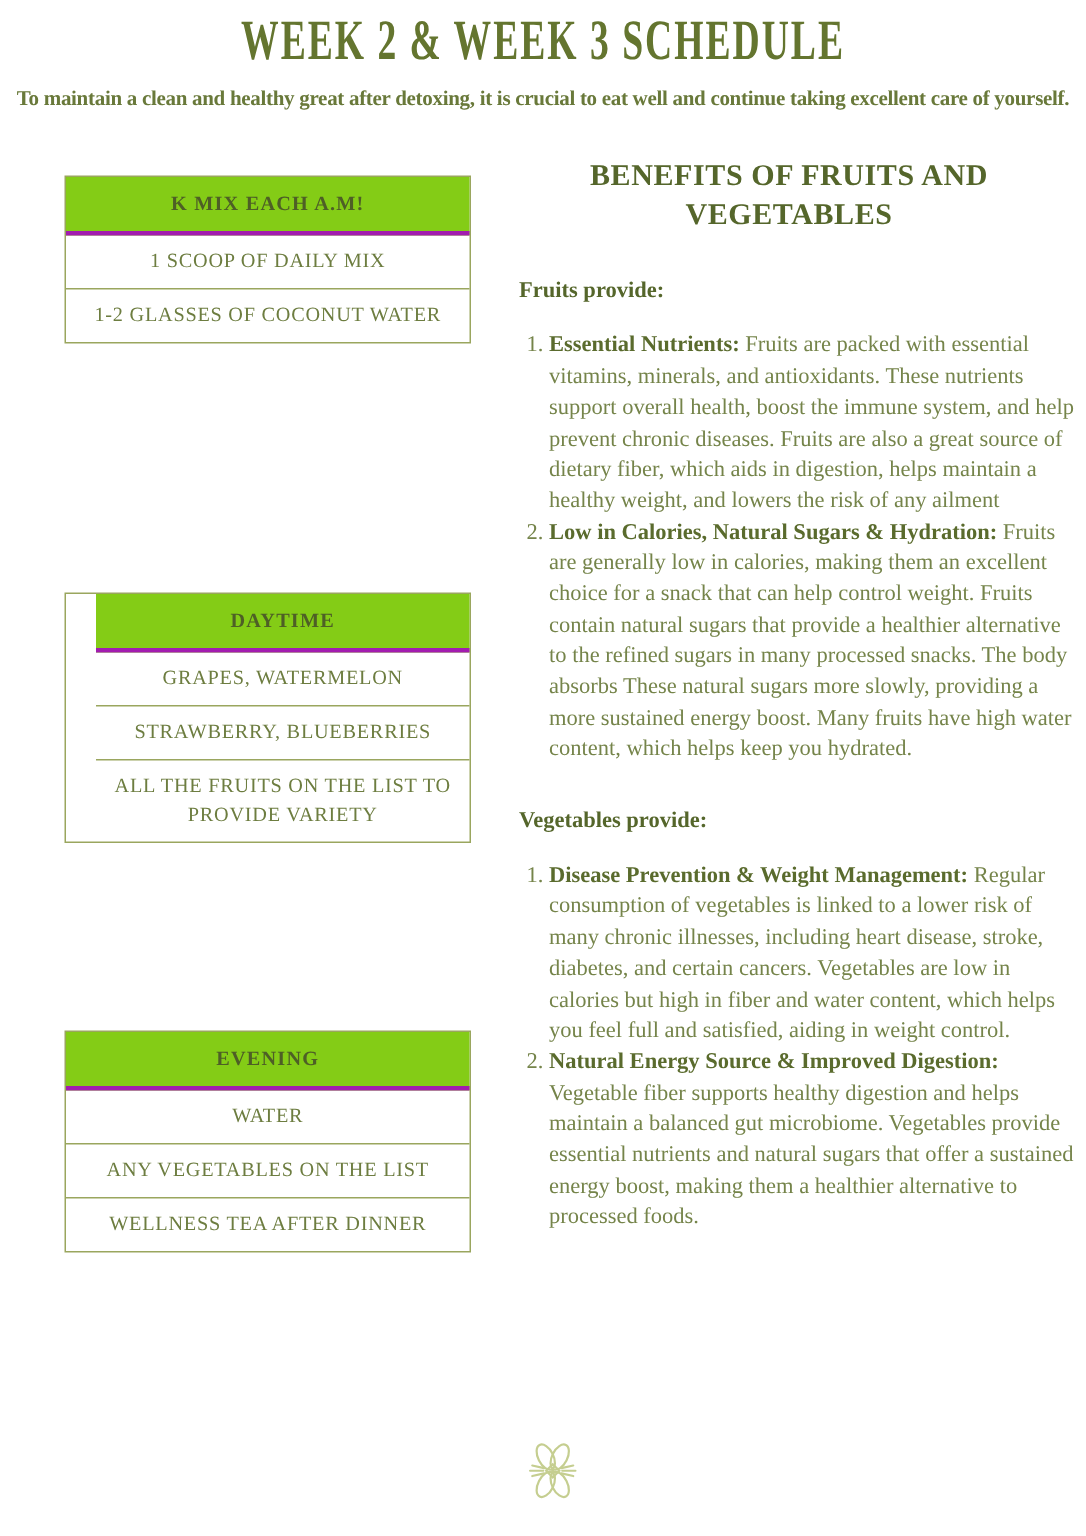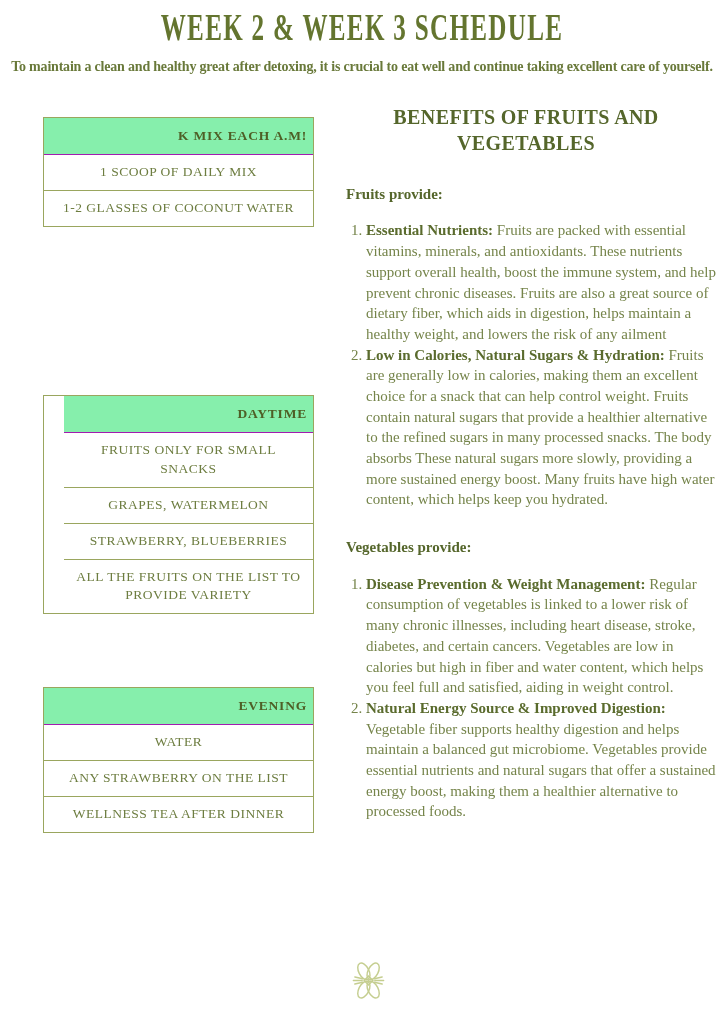--- a/index.html
+++ b/index.html
@@ -22,22 +22,22 @@
     text-align:center; font-size:14px; font-weight:bold;
     letter-spacing:-0.2px; color:#69793a; line-height:1.38; margin:0;
   }
 
   
   .sched {
     position:absolute; left:43px; width:271px;
     border:1px solid #9aa65e; box-sizing:border-box; background:#ffffff;
   }
   .sched .thead {
-    background:#86efac; border-bottom:1px solid #a21caf;
-    text-align:right; font-weight:bold; font-size:13.5px;
+    background:#84cc16; border-bottom:3px solid #a21caf;
+    text-align:center; font-weight:bold; font-size:13.5px;
     letter-spacing:0.8px; color:#4e5f26; padding:10px 6px;
   }
   .sched .trow {
     text-align:center; font-size:13.5px; letter-spacing:0.5px;
     color:#6d7d40; padding:8px 8px; line-height:1.4;
     border-bottom:1px solid #9aa65e;
   }
   .sched .trow:last-child { border-bottom:none; }
   #table-kmix    { top:117px; }
   #table-daytime { top:395px;padding-left:20px; }
@@ -80,32 +80,31 @@
     <div class="thead">K MIX EACH A.M!</div>
     <div>
         <div class="trow">1 SCOOP OF DAILY MIX</div>
         <div class="trow">1-2 GLASSES OF COCONUT WATER</div>
       </div>
   </div>
 
   <div class="sched" id="table-daytime">
     <div class="thead">DAYTIME</div>
     <div>
-        <div class="trow">FRUITS ONLY FOR SMALL SNACKS</div>
         <div class="trow">GRAPES, WATERMELON</div>
         <div class="trow">STRAWBERRY, BLUEBERRIES</div>
         <div class="trow">ALL THE FRUITS ON THE LIST TO PROVIDE VARIETY</div>
       </div>
   </div>
 
   <div class="sched" id="table-evening">
     <div class="thead">EVENING</div>
     <div>
         <div class="trow">WATER</div>
-        <div class="trow">ANY STRAWBERRY ON THE LIST</div>
+        <div class="trow">ANY VEGETABLES ON THE LIST</div>
         <div class="trow">WELLNESS TEA AFTER DINNER</div>
       </div>
   </div>
 
   <div class="benefits">
     <h2 class="bheading">BENEFITS OF FRUITS AND VEGETABLES</h2>
 
     <p class="slabel first">Fruits provide:</p>
     <ol class="blist">
         <li><b>Essential Nutrients: </b>Fruits are packed with essential vitamins, minerals, and antioxidants. These nutrients support overall health, boost the immune system, and help prevent chronic diseases. Fruits are also a great source of dietary fiber, which aids in digestion, helps maintain a healthy weight, and lowers the risk of any ailment</li>

